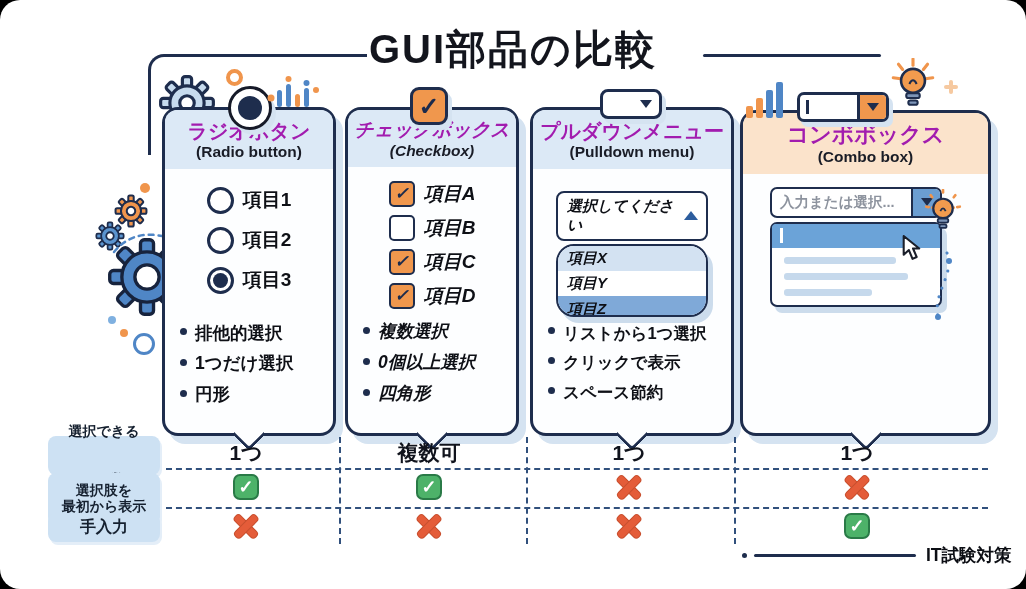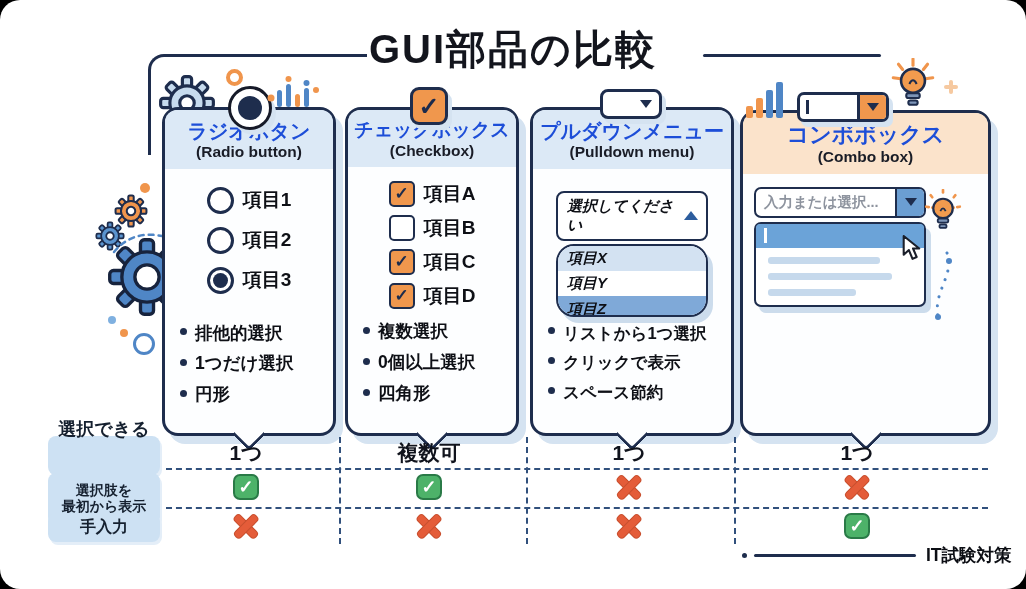--- a/index.html
+++ b/index.html
@@ -9,30 +9,30 @@
   .page-title{position:absolute;left:0;right:0;top:22px;text-align:center;
               font-size:40px;font-weight:bold;letter-spacing:2px;color:#13151d;}
   .title-bracket-left{position:absolute;left:148px;top:54px;width:216px;height:98px;
       border-left:3px solid #1e2d4d;border-top:3px solid #1e2d4d;border-top-left-radius:16px;}
   .title-line-right{position:absolute;left:703px;top:54px;width:178px;height:3px;
       background:#1e2d4d;border-radius:2px;}
   
   .card{position:absolute;background:#fdfeff;border:3px solid #1e2d4d;border-radius:16px;
         box-shadow:7px 8px 0 #d5e3f1;}
   #card-radio   {left:162px;top:107px;width:168px;height:323px;}
-  #card-checkbox{left:345px;top:107px;width:168px;height:323px;}
+  #card-checkbox{left:345px;top:107px;width:168px;height:323px;font-style:italic;}
   #card-pulldown{left:530px;top:107px;width:198px;height:323px;}
   #card-combo   {left:740px;top:110px;width:245px;height:320px;}
   .tail{position:absolute;bottom:-13px;left:50%;width:21px;height:21px;background:#fdfeff;
         transform:translateX(-50%) rotate(45deg);border-right:3px solid #1e2d4d;
         border-bottom:3px solid #1e2d4d;border-bottom-right-radius:5px;}
   .card-header{background:#dce9f6;border-radius:12px 12px 0 0;text-align:center;
                padding:9px 2px 7px;}
   #card-combo .card-header{background:#fbe3cb;}
-  .jp{font-size:20px;font-weight:bold;color:#1d4ed8;line-height:1.2;}
+  .jp{font-size:20px;font-weight:bold;color:#a21caf;line-height:1.2;}
   #card-checkbox .jp{font-size:19px;}
   #card-combo .jp{font-size:22px;}
   .en{font-size:15.5px;font-weight:bold;color:#191c26;line-height:1.2;}
   .widget-zone{height:148px;display:flex;flex-direction:column;align-items:center;padding-top:18px;box-sizing:border-box;}
   
   .radio-row{display:flex;align-items:center;gap:9px;margin-bottom:13px;}
   .rad{width:21px;height:21px;border:3px solid #1e2d4d;border-radius:50%;background:#fff;position:relative;flex:none;}
   .rad.selected::after{content:"";position:absolute;inset:3px;background:#1e2d4d;border-radius:50%;}
   .item-label{font-size:19px;font-weight:bold;color:#0e1016;}
   
@@ -48,21 +48,21 @@
       display:flex;align-items:center;justify-content:space-between;padding:4px 8px 4px 9px;
       font-size:15px;font-weight:bold;color:#0e1016;}
   .up-tri{width:0;height:0;border-left:7px solid transparent;border-right:7px solid transparent;
       border-bottom:9px solid #2c5d9e;}
   .option-list{width:152px;box-sizing:border-box;margin-top:3px;border:2.5px solid #1e2d4d;border-radius:18px;
       background:#fff;box-shadow:5px 6px 0 #ccdcec;overflow:hidden;}
   .opt{padding:2.5px 9px;font-size:15px;font-weight:bold;color:#0e1016;line-height:1.35;}
   .opt.alt{background:#d3e2f2;}
   .opt.selected{background:#7fa9d8;}
   
-  #card-combo .widget-zone{align-items:flex-start;padding:13px 0 0 11px;}
+  #card-combo .widget-zone{align-items:flex-start;padding:13px 0 0 27px;}
   .combo-input{width:172px;height:31px;box-sizing:border-box;border:2.5px solid #1e2d4d;border-radius:7px;
       background:#fff;display:flex;overflow:hidden;}
   .combo-ph{flex:1;font-size:14.5px;font-weight:bold;color:#8d939e;display:flex;align-items:center;padding-left:8px;}
   .combo-btn{width:27px;background:#6b9ed2;border-left:2.5px solid #1e2d4d;display:flex;align-items:center;justify-content:center;}
   .down-tri{width:0;height:0;border-left:6px solid transparent;border-right:6px solid transparent;
       border-top:8px solid #1e2d4d;}
   .combo-drop{width:172px;box-sizing:border-box;margin-top:4px;border:2.5px solid #1e2d4d;border-radius:7px;
       background:#fff;box-shadow:5px 6px 0 #ccdcec;padding-bottom:9px;}
   .drop-active{height:24px;background:#6ba3d8;border-radius:4px 4px 0 0;display:flex;align-items:center;padding-left:8px;}
   .drop-caret{width:2.5px;height:15px;background:#fff;}
@@ -74,21 +74,21 @@
   
   .features{padding:6px 8px 0 15px;}
   .feature{display:flex;align-items:center;gap:8px;font-size:17.5px;font-weight:bold;
            color:#0e1016;margin-bottom:9px;line-height:1.25;}
   #card-pulldown .feature,#card-combo .feature{font-size:16.5px;}
   .bdot{width:7px;height:7px;border-radius:50%;background:#1e2d4d;flex:none;transform:translateY(-2px);}
   
   .pill{position:absolute;left:48px;width:112px;background:#cde1f3;border-radius:8px;
         display:flex;flex-direction:column;align-items:center;justify-content:center;
         font-weight:bold;color:#15202f;text-align:center;box-shadow:2px 3px 0 #e4eef8;}
-  #pill-0{top:436px;height:39px;font-size:18px;line-height:1.12;gap:32px;}
+  #pill-0{top:436px;height:39px;font-size:14px;line-height:1.12;gap:32px;}
   #pill-1{top:473px;height:52px;font-size:14px;line-height:1.12;}
   #pill-2{top:513px;height:29px;font-size:16px;}
   .hdash{position:absolute;left:166px;width:822px;height:0;border-top:2.5px dashed #31507c;}
   #hdash-0{top:468px;} #hdash-1{top:507px;}
   .vdash{position:absolute;top:437px;height:107px;width:0;border-left:2.5px dashed #31507c;}
   #vdash-0{left:339px;} #vdash-1{left:526px;} #vdash-2{left:734px;}
   .cell{position:absolute;width:140px;height:32px;display:flex;align-items:center;justify-content:center;}
   .cell.r0{top:437px;font-size:21px;font-weight:bold;color:#10131c;}
   .cell.r1{top:471px;} .cell.r2{top:510px;}
   .cell.c0{left:176px;} .cell.c1{left:359px;} .cell.c2{left:559px;} .cell.c3{left:787px;}

